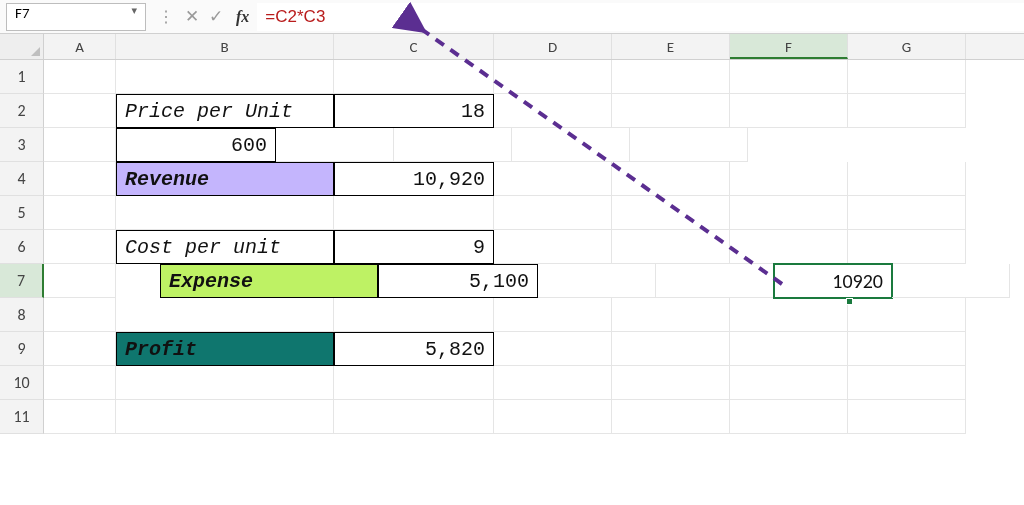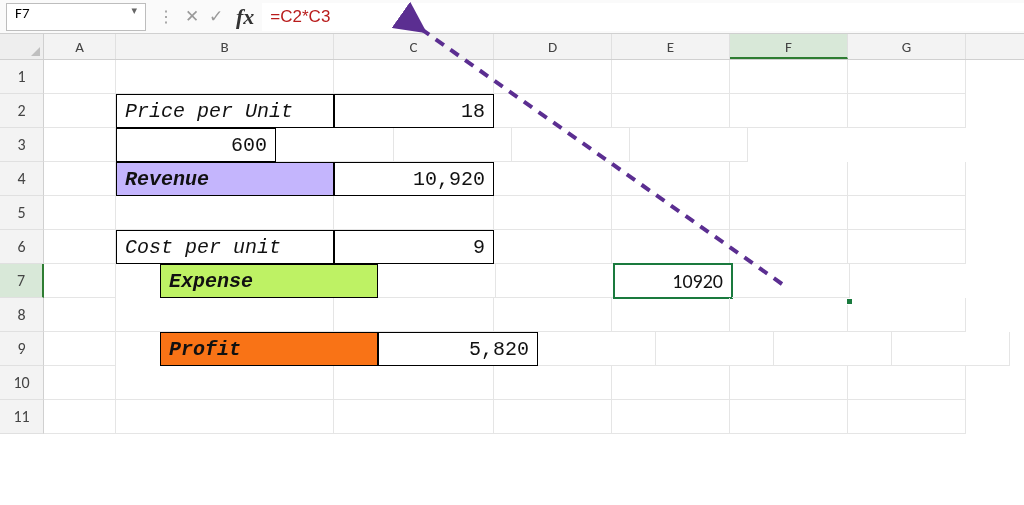--- a/index.html
+++ b/index.html
@@ -41,21 +41,21 @@
   .fb-btn {
     width: 24px;
     text-align: center;
     color: #9a9a9a;
     font-size: 17px;
     font-weight: normal;
   }
   .fx-label {
     font-family: "Times New Roman", serif;
     font-style: italic;
-    font-size: 22px;
+    font-size: 16px;
     font-weight: bold;
     color: #333;
     padding: 0 8px;
   }
   .formula-input {
     flex: 1;
     height: 28px;
     background: #fff;
     border: none;
     outline: none;
@@ -124,21 +124,21 @@
   }
   .cell.right { justify-content: flex-end; }
   .cell.bordered {
     border: 1px solid #000;
     font-family: Liberation Mono, monospace;
   }
   .cell.italic { font-style: italic; }
   .cell.bold { font-weight: bold; }
   .cell.yellow { background: #c4b5fd; }
   .cell.paleblue { background: #bef264; margin-left: 44px; }
-  .cell.pblue2 { background: #f97316; margin-left: 44px; }
+  .cell.pblue2 { background: #0f766e; }
   .cell.selected {
     outline: 2px solid #1a7a3e;
     outline-offset: -1px;
   }
 
   
   .col-A { width: 72px; }
   .col-B { width: 218px; }
   .col-C { width: 160px; }
   .col-D { width: 118px; }
@@ -251,20 +251,21 @@
     <div class="cell col-D"></div>
     <div class="cell col-E"></div>
     <div class="cell col-F"></div>
     <div class="cell col-G"></div>
   </div>
 
   <div class="row">
     <div class="row-h sel">7</div>
     <div class="cell col-A"></div>
     <div class="cell col-B italic bold paleblue bordered">Expense</div>
+    <div class="cell col-C right bordered">5,100</div>
     <div class="cell col-D"></div>
     <div class="cell col-E"></div>
     <div class="cell col-F right selected">10920</div>
     <div class="cell col-G"></div>
   </div>
 
   <div class="row">
     <div class="row-h">8</div>
     <div class="cell col-A"></div>
     <div class="cell col-B"></div>

